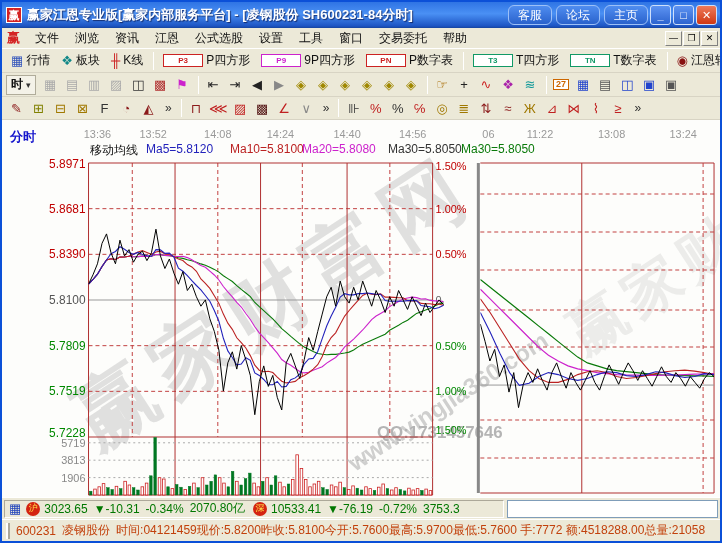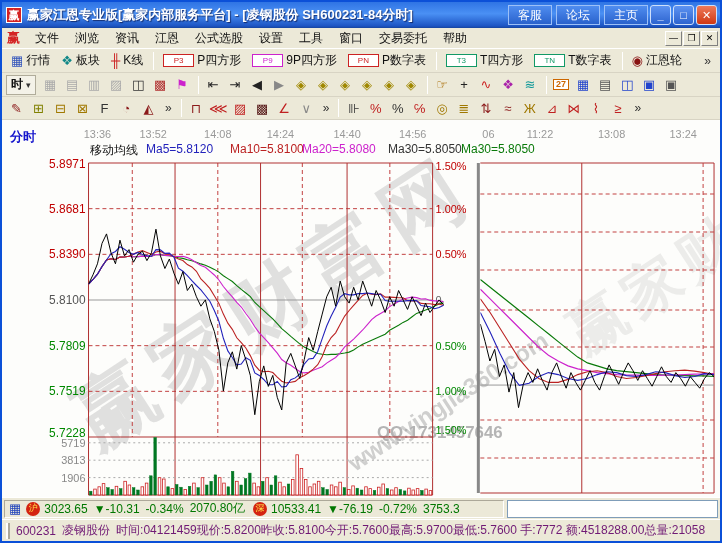--- a/index.html
+++ b/index.html
@@ -6,21 +6,21 @@
   *{box-sizing:border-box;font-family:"Liberation Sans","DejaVu Sans",sans-serif;}
   .window{position:relative;width:722px;height:543px;border:2px solid #0b50d8;background:#ECE9D8;overflow:hidden;}
   
   .titlebar{height:26px;display:flex;align-items:center;padding:0 3px 0 4px;
     background:linear-gradient(180deg,#2f74e4 0%,#4a90f4 45%,#1d55c4 92%,#16449e 100%);}
   .app-icon{width:16px;height:16px;background:#d42323;color:#fff;font-size:11px;font-weight:bold;
     display:flex;align-items:center;justify-content:center;border:1px solid #fff;margin-right:5px;flex:none;}
   .title-text{color:#fff;font-weight:bold;font-size:13px;white-space:nowrap;overflow:hidden;flex:1 1 auto;
     text-shadow:1px 1px 1px rgba(0,0,40,.6);}
   .quick-btn{height:20px;padding:0 9px;margin-left:4px;font-size:12px;color:#fff;cursor:pointer;
-    background:linear-gradient(180deg,#4f8df0,#2a62cc);border:1px solid #9cc0f8;border-radius:0;
+    background:linear-gradient(180deg,#4f8df0,#2a62cc);border:1px solid #9cc0f8;border-radius:6px;
     display:flex;align-items:center;flex:none;}
   .winbtn{width:21px;height:20px;margin-left:2px;border-radius:3px;color:#fff;font-size:11px;font-weight:bold;
     display:flex;align-items:center;justify-content:center;flex:none;cursor:pointer;
     background:linear-gradient(180deg,#5d93f2,#2d64cf);border:1px solid #cfe0fb;}
   .winbtn.close{background:linear-gradient(180deg,#ee7a5a,#cf3813);}
   
   .menubar{height:21px;display:flex;align-items:center;padding:0 2px;border-bottom:1px solid #fff;background:#ECE9D8;}
   .menu-logo{color:#d42323;font-weight:bold;font-size:13px;margin:0 7px 0 3px;}
   .menu-item{font-size:12px;color:#111;padding:2px 8px;cursor:pointer;white-space:nowrap;}
   .menubar .spacer{flex:1;}
@@ -29,21 +29,21 @@
     justify-content:center;color:#000;cursor:pointer;}
   
   .toolbar{display:flex;align-items:center;background:#ECE9D8;border-bottom:1px solid #d8d4c4;padding:0 4px;}
   .tb1{height:24px;}
   .tb2{height:24px;}
   .tb3{height:23px;}
   .tb-item{display:flex;align-items:center;height:20px;padding:0 4px;margin-right:1px;cursor:pointer;
     border:1px solid transparent;white-space:nowrap;}
   .tb-label{font-size:12px;color:#111;margin-left:3px;}
   .tb-glyph{font-size:13px;line-height:1;}
-  .badge{width:31px;height:13px;border:1px solid;background:#fff;font-size:8px;font-weight:normal;
+  .badge{width:40px;height:13px;border:1px solid;background:#fff;font-size:8px;font-weight:bold;
     display:flex;align-items:center;justify-content:center;}
   .icon-btn{width:21px;height:19px;display:flex;align-items:center;justify-content:center;margin-right:1px;
     border:1px solid transparent;cursor:pointer;font-size:13px;line-height:1;}
   .icon-badge{font-size:9px;font-weight:bold;border:1px solid;padding:0 2px;background:#fff;}
   .tb-sep{width:1px;height:18px;background:#b8b4a2;border-right:1px solid #fff;margin:0 4px;flex:none;}
   .overflow{font-size:12px;color:#333;margin:0 5px;cursor:pointer;}
   .tb-right{margin-left:auto;}
   .period-btn{display:flex;align-items:center;height:20px;border:1px solid #b0ac9a;background:#f4f2e8;
     padding:0 4px;margin-right:4px;cursor:pointer;font-size:12px;font-weight:bold;color:#111;}
   .period-btn .caret{font-size:9px;margin-left:3px;color:#333;}
@@ -63,21 +63,21 @@
   .statusbar{height:22px;display:flex;align-items:center;background:#ECE9D8;border-top:1px solid #fff;
     padding:0 2px;font-size:12px;}
   .statusbar .cell{display:flex;align-items:center;border:1px solid #aca899;border-bottom-color:#fff;
     border-right-color:#fff;height:18px;padding:0 4px;background:#ECE9D8;}
   .grid-icon{color:#2244bb;font-size:13px;margin-right:3px;}
   .mkt-badge{width:14px;height:14px;border-radius:50%;background:#d42310;color:#ffe34a;font-size:9px;
     display:flex;align-items:center;justify-content:center;margin:0 4px 0 2px;flex:none;}
   .green-val{color:#007700;margin-right:6px;white-space:nowrap;}
   .cmd-input{flex:1;height:18px;margin-left:3px;border:1px solid #7f9db9;background:#fff;font-size:12px;padding:0 3px;}
   .infobar{height:22px;display:flex;align-items:center;background:#ECE9D8;border-top:1px solid #fff;
-    font-size:12px;color:#701a75;padding:0 4px;overflow:hidden;}
+    font-size:12px;color:#c2410c;padding:0 4px;overflow:hidden;}
   .grip{width:4px;height:16px;border-left:2px solid #fff;border-right:2px solid #aca899;margin-right:5px;flex:none;}
   .infobar span{white-space:nowrap;margin-right:6px;}
 </style>
 </head>
 <body>
 
 <div class="window">
 
   <div class="titlebar">
     <span class="app-icon">赢</span>

